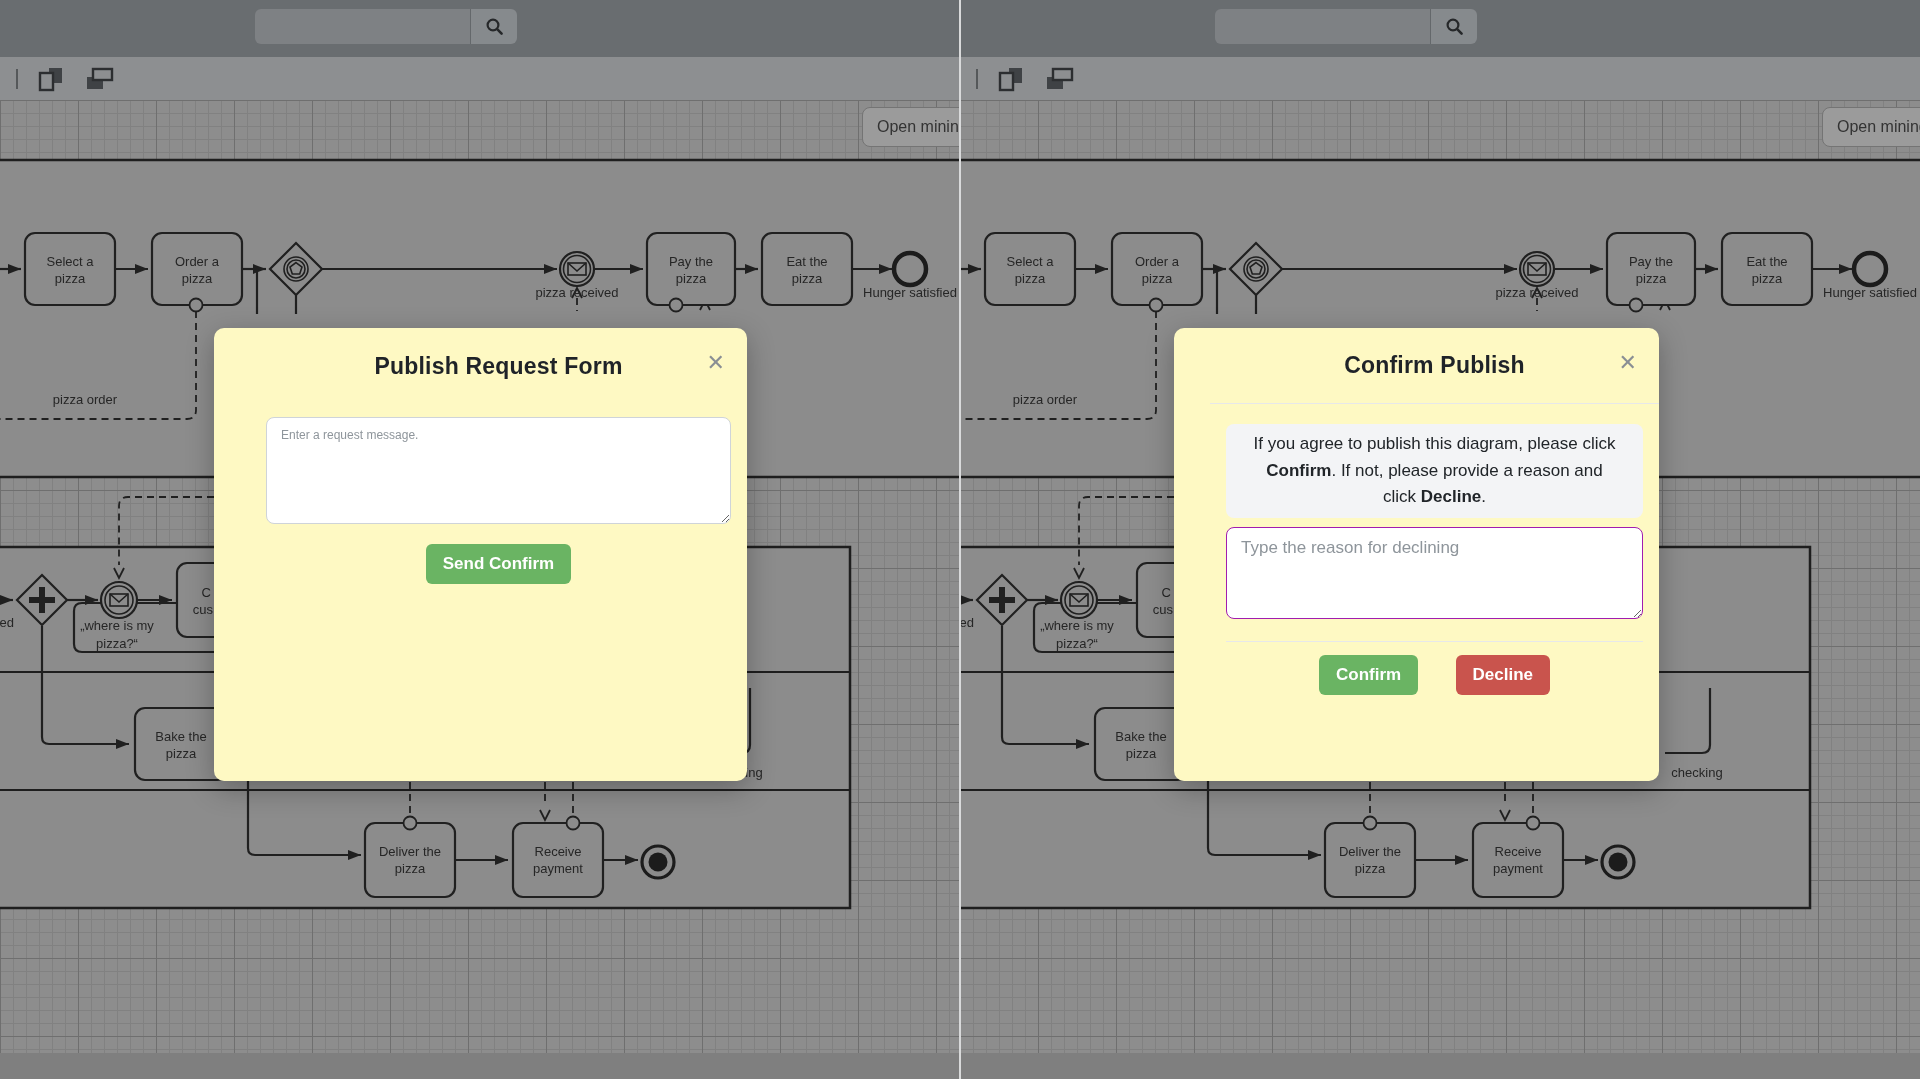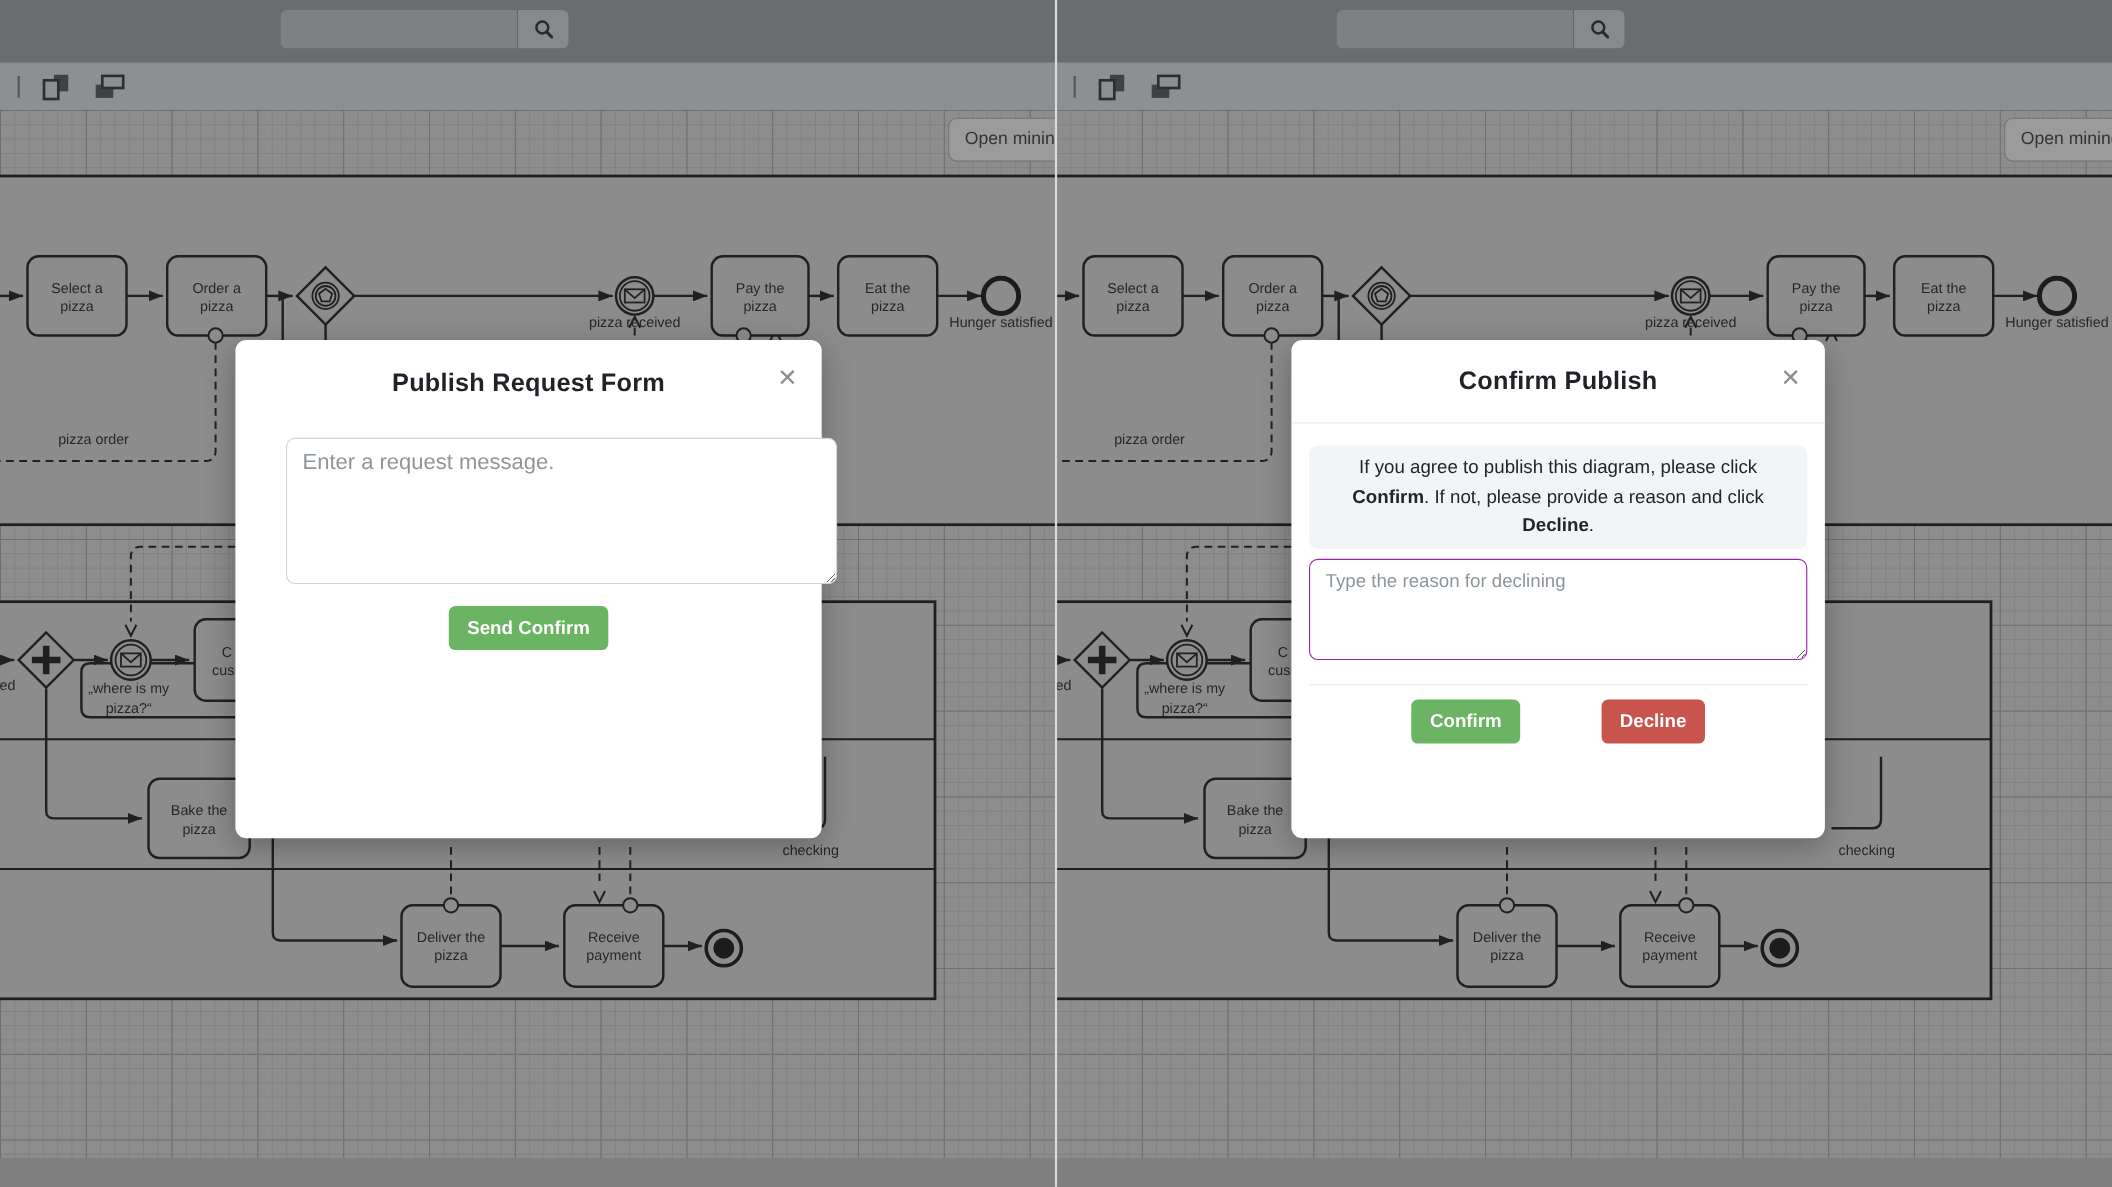--- a/index.html
+++ b/index.html
@@ -49,36 +49,36 @@
   .anchor { fill:#8c8c8c; stroke:#202020; stroke-width:1.8; }
   text.lbl { font-family:"Liberation Sans",sans-serif; font-size:13px; fill:#262626; text-anchor:middle; }
   text.lble { font-family:"Liberation Sans",sans-serif; font-size:13px; fill:#262626; text-anchor:end; }
 
   .open-mining { position:absolute; left:862px; top:107px; height:40px; width:115px; z-index:2;
     background:#9b9b9b; border:1px solid #747474; border-radius:8px; color:#333;
     font-size:16px; text-align:left; padding-left:14px; white-space:nowrap; line-height:38px;
     font-family:"Liberation Sans",sans-serif; }
 
   
-  .modal { position:absolute; left:214px; top:309px; width:533px; height:453px; background:#ffffff;
-    border-radius:10px; box-shadow:0 8px 28px rgba(0,0,0,.28); z-index:5; }
+  .modal { position:absolute; left:214px; top:328px; width:533px; height:453px; background:#fef9c3;
+    border-radius:10px; box-shadow:0 8px 28px rgba(0,0,0,.28); z-index:5;padding-left:36px; }
   .modal-header { position:relative; height:76px; display:flex; align-items:center; justify-content:center; }
   .modal-header.bordered { border-bottom:1px solid #e7e8ea; }
   .modal-title { font-size:23px; font-weight:600; color:#1f2328; letter-spacing:.2px; }
   .modal-close { position:absolute; right:22px; top:24px; font-size:22px; color:#8a8f94;
     background:none; border:none; cursor:pointer; line-height:1; }
   .modal-body { padding:0 16px; }
   .info-box { background:#f3f4f6; border-radius:8px; }
   .diagram-box { margin-top:16px; height:134px; padding:18px 20px; }
   .diagram-heading { font-size:20px; color:#212529; font-weight:500; }
   .diagram-link { display:block; margin-top:10px; font-size:17px; font-weight:bold;
     color:#2b5f93; text-decoration:none; line-height:1.3; }
-  .msg-textarea { display:block; width:100%; margin-top:13px; height:133px; resize:both;
-    border:1px solid #cfd4d9; border-radius:8px; padding:10px 14px; font-size:20px;
-    font-family:"Liberation Sans",sans-serif; color:#212529; outline:none;margin-left:30px; }
+  .msg-textarea { display:block; width:100%; margin-top:13px; height:107px; resize:both;
+    border:1px solid #cfd4d9; border-radius:8px; padding:10px 14px; font-size:12px;
+    font-family:"Liberation Sans",sans-serif; color:#212529; outline:none; }
   .msg-textarea::placeholder { color:#8e959b; }
   .modal-footer-center { text-align:center; margin-top:20px; }
   .btn { border:none; border-radius:6px; color:#fff; font-size:17px; font-weight:600;
     padding:10px 17px; cursor:pointer; font-family:"Liberation Sans",sans-serif; }
   .btn-green { background:#6ab463; }
   .btn-red { background:#c9544d; }
 
   .confirm-box { margin-top:20px; height:94px; padding:18px 24px; display:flex;
     align-items:center; justify-content:center; }
   .confirm-text { font-size:17px; color:#212529; text-align:center; line-height:1.55; }

